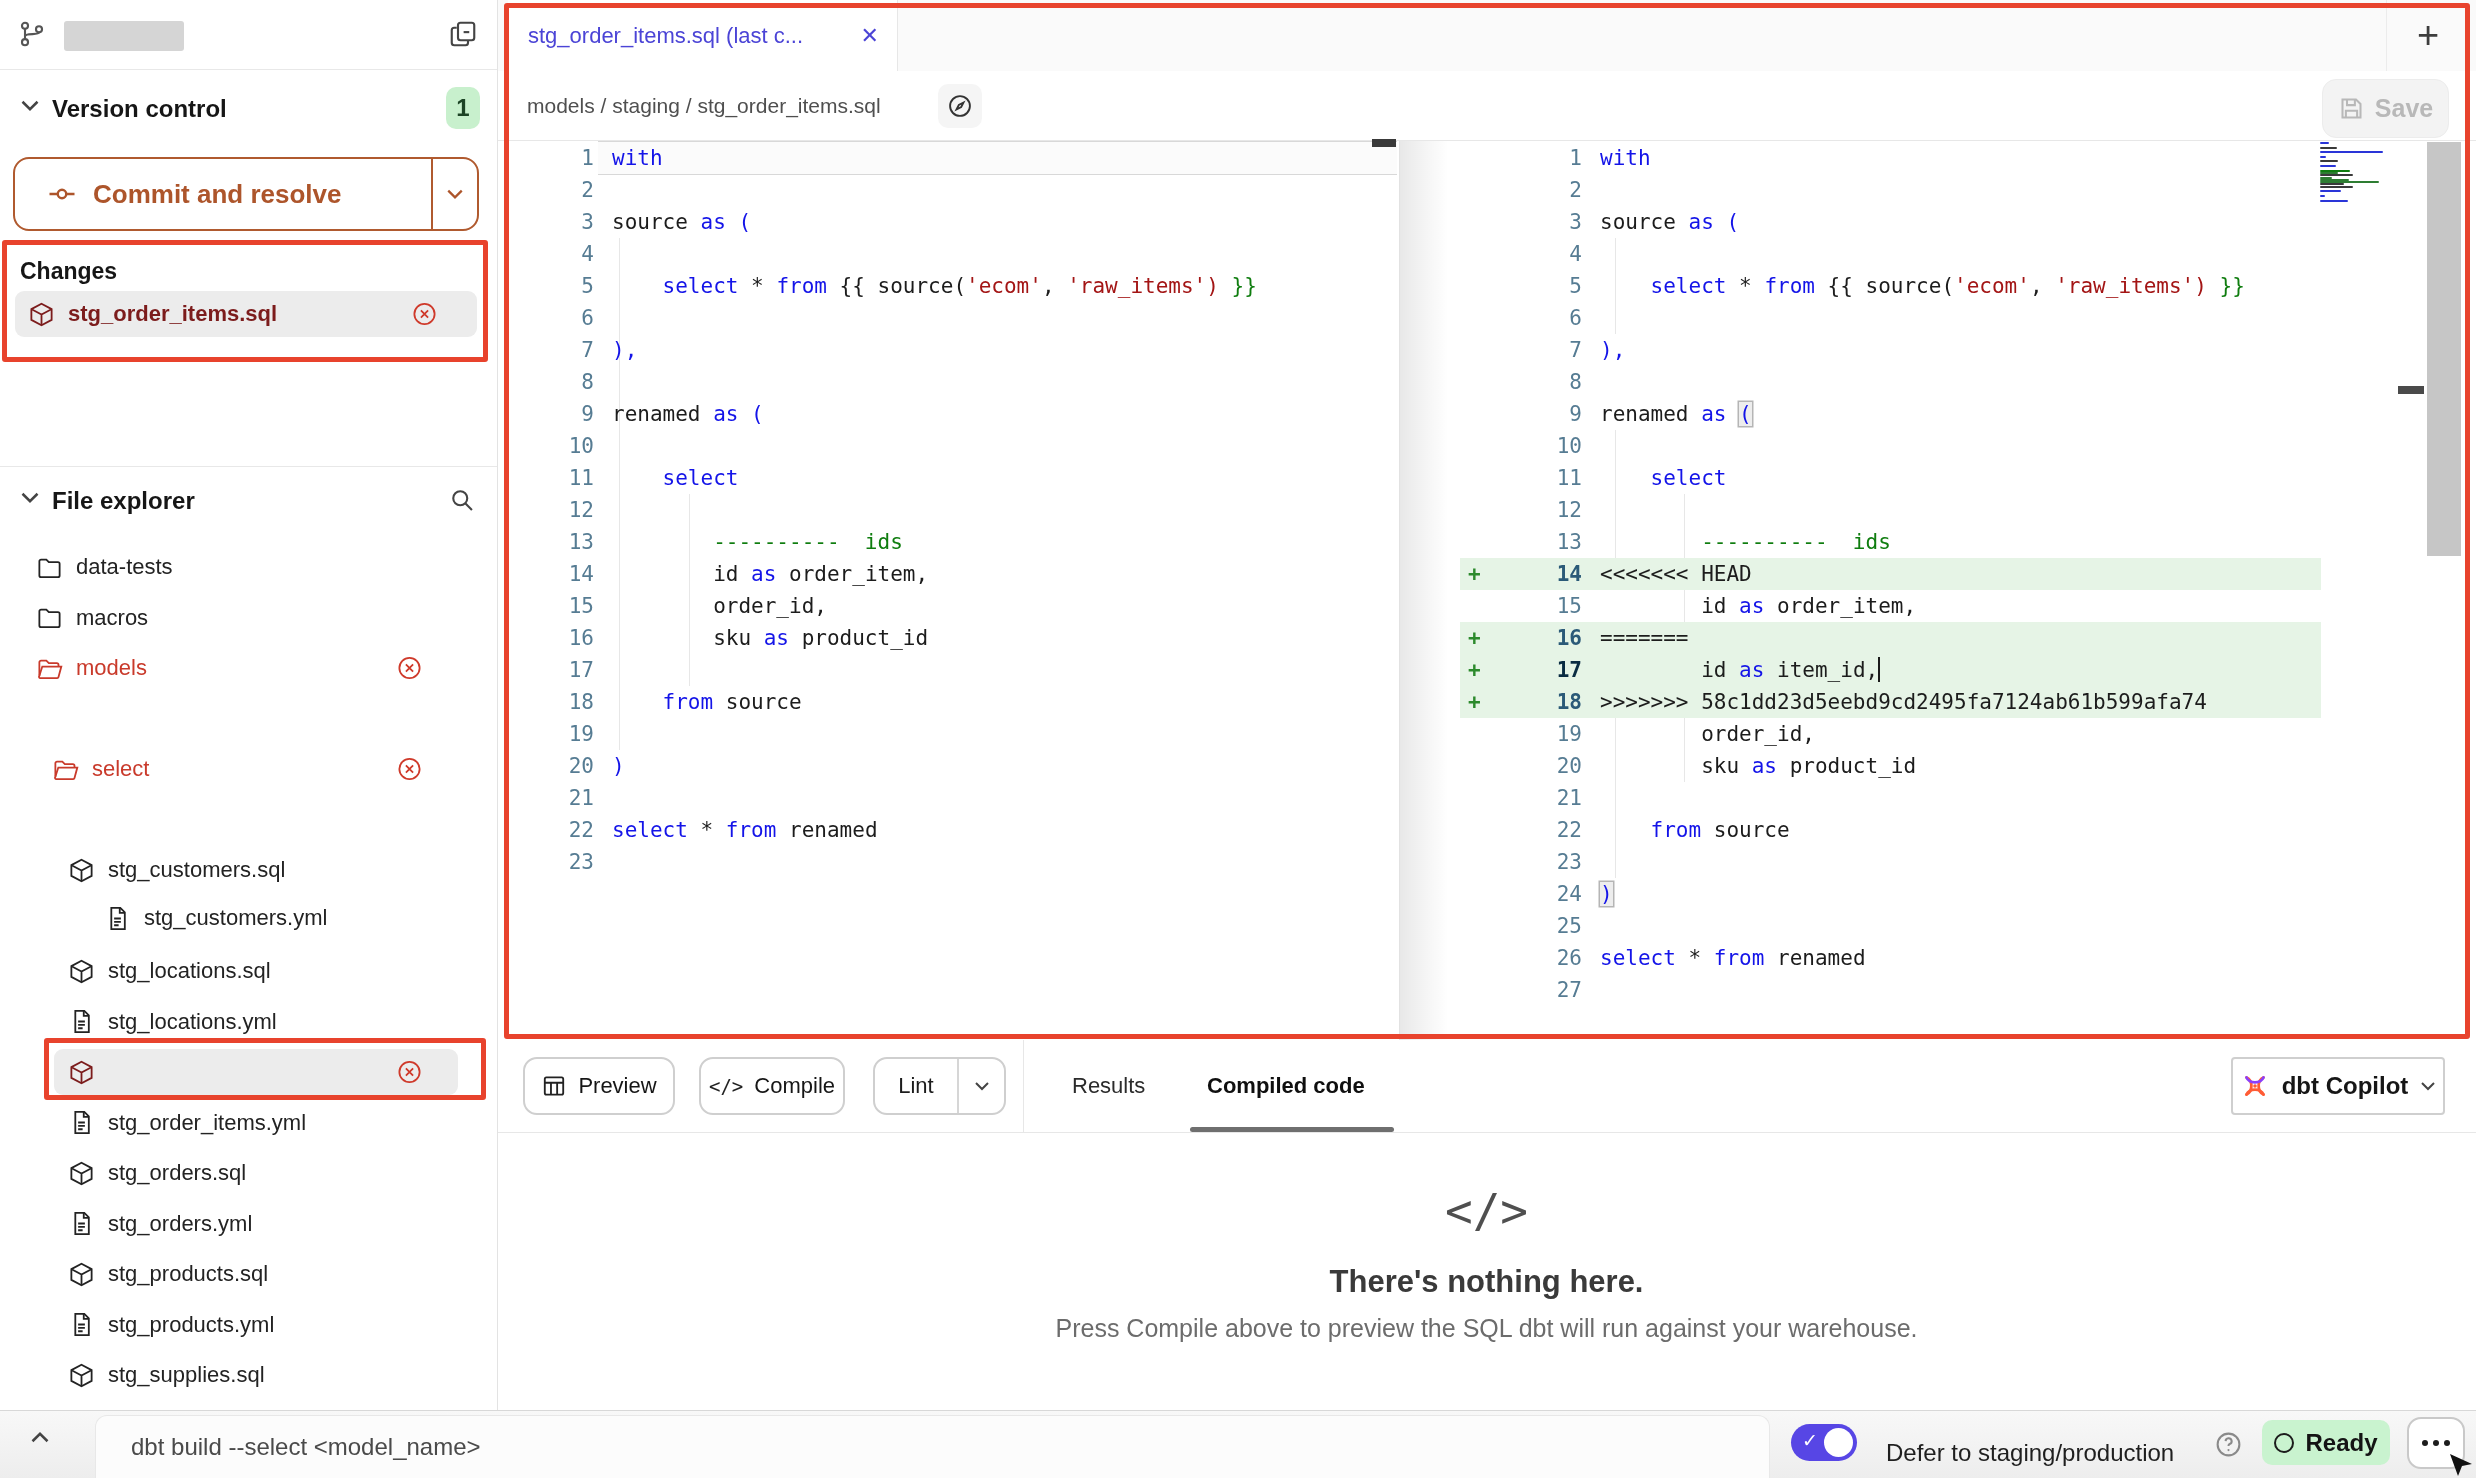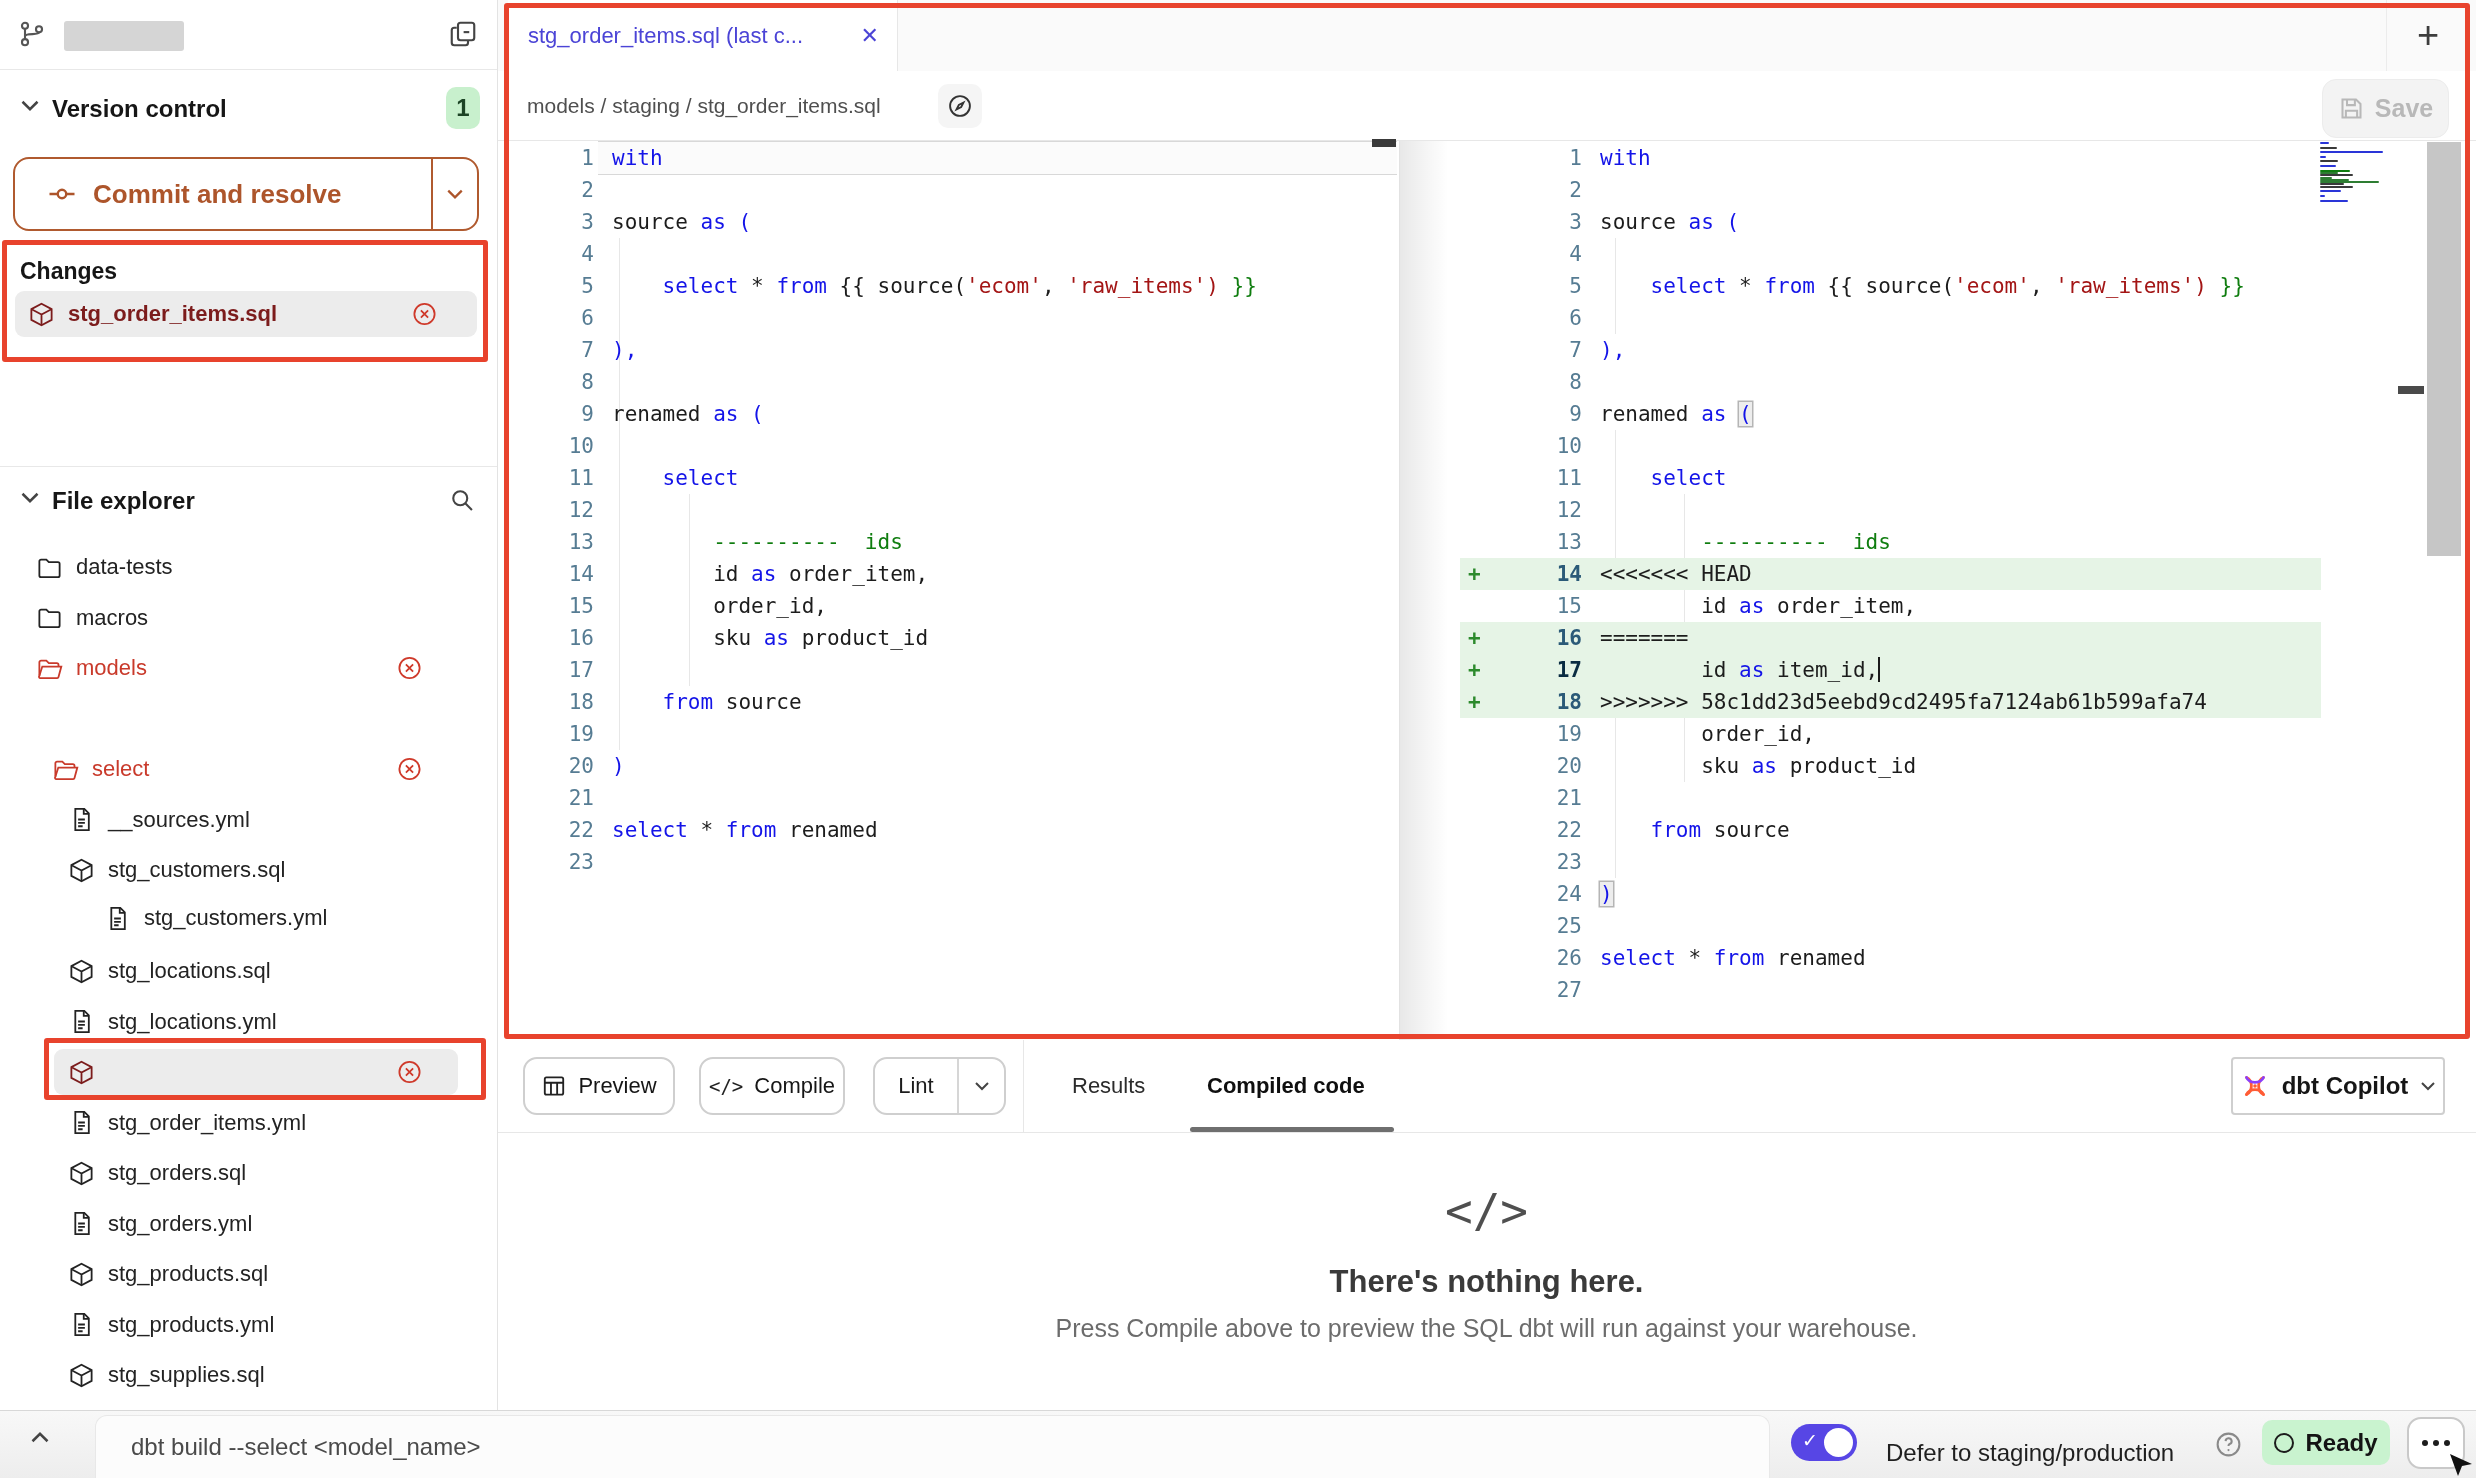--- a/index.html
+++ b/index.html
@@ -240,31 +240,20 @@
               <path d="M3 18.5 L5.6 10.3 H22.5 L20 19.6 A1.2 1.2 0 0 1 18.8 20.5 H4.2 A1.2 1.2 0 0 1 3 18.5 Z"></path>
             </svg>
           </span>
           <span class="lbl">select</span>
           <span class="row-x">
             <svg viewBox="0 0 24 24" width="27" height="27" fill="none" stroke="#cf3a2b" stroke-width="1.6">
               <circle cx="12" cy="12" r="9"></circle>
               <path d="M8.8 8.8 l6.4 6.4 M15.2 8.8 l-6.4 6.4"></path>
             </svg>
           </span>
-        </div>
-        <div class="exp-row" style="top: 252.5px;">
-          <span style="width: 68px; flex: 0 0 auto;"></span>
-          <span style="position: relative;">
-            <svg viewBox="0 0 24 24" width="27" height="27" fill="none" stroke="currentColor" stroke-width="1.6">
-              <path d="M6.5 2.5 h8 l4 4 v15 h-12 z"></path>
-              <path d="M14 2.5 v4.5 h4.5"></path>
-              <path d="M9 12 h6 M9 15 h6 M9 18 h4"></path>
-            </svg>
-          </span>
-          <span class="lbl">__sources.yml</span>
         </div>
         <div class="exp-row" style="top: 303px;">
           <span style="width: 68px; flex: 0 0 auto;"></span>
           <span style="position: relative;">
             <svg viewBox="0 0 24 24" width="27" height="27" fill="none" stroke="currentColor" stroke-width="1.6">
               <path d="M12 2.5 L21 7.25 V16.75 L12 21.5 L3 16.75 V7.25 Z"></path>
               <path d="M3.6 7.5 L12 12 L20.4 7.5 M12 12 V21"></path>
             </svg>
           </span>
           <span class="lbl">stg_customers.sql</span>

